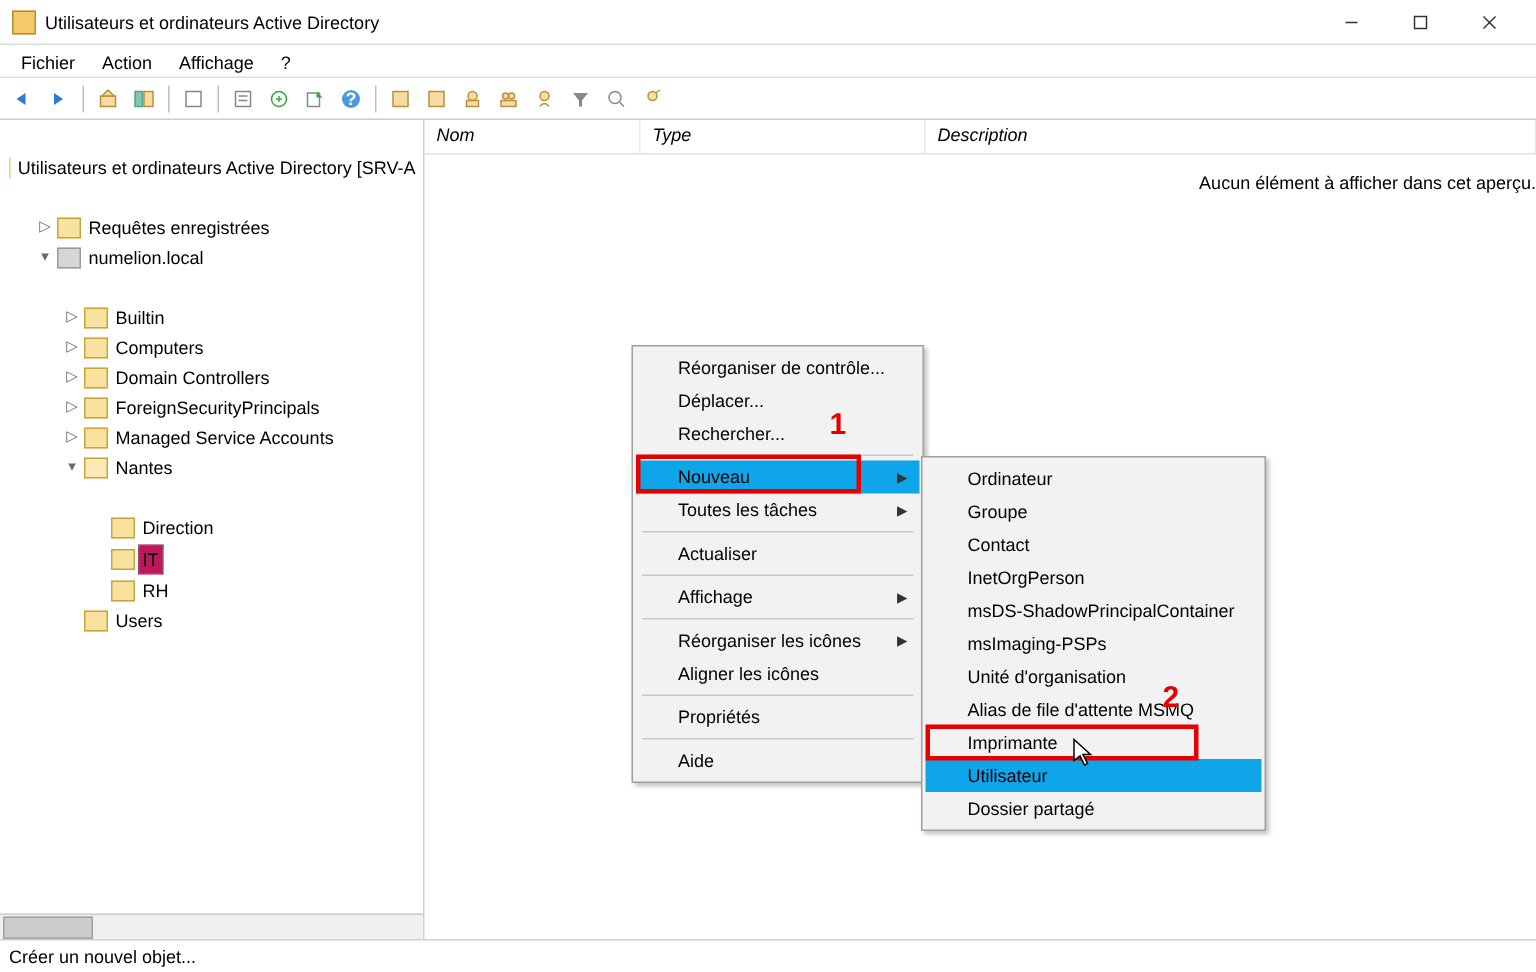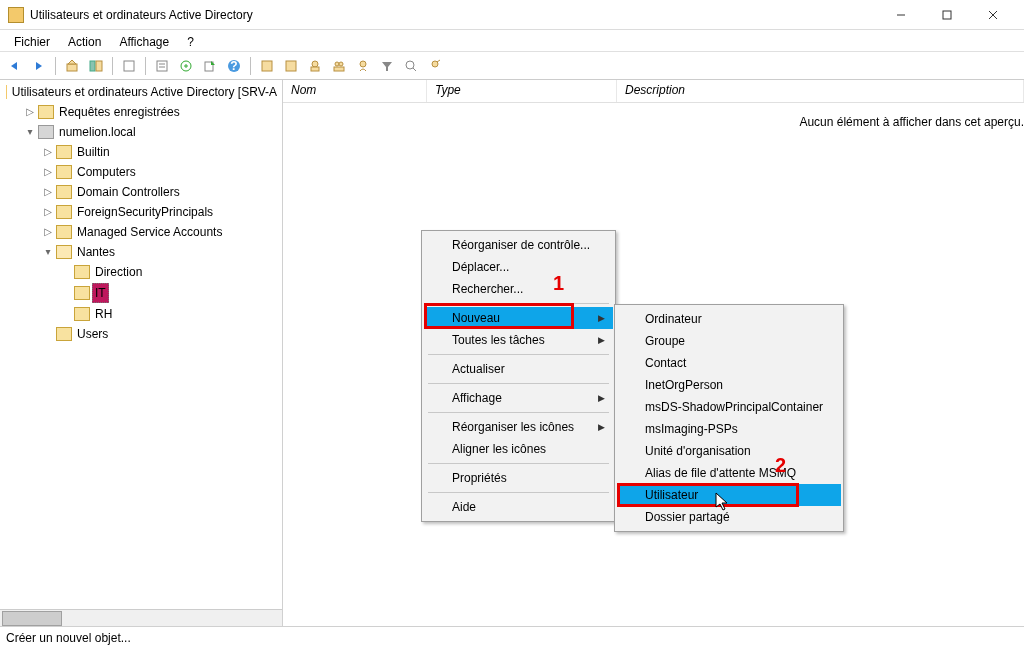--- a/index.html
+++ b/index.html
@@ -25,21 +25,21 @@
 
 .main { flex: 1; display: flex; min-height: 0; }
 .tree-pane { width: 283px; border-right: 1px solid #d0d0d0; overflow: auto; padding: 2px 0 0 4px; position:relative;}
 .list-pane { flex: 1; position: relative; overflow: hidden; }
 .list-header { display: flex; height: 23px; border-bottom: 1px solid #e0e0e0; font-style: italic; }
 .col { padding: 3px 8px; border-right: 1px solid #e8e8e8; }
 .col.c1{width:144px;} .col.c2{width:190px;} .col.c3{flex:1;}
 .empty-msg { text-align: right; color: #000; margin-top: 12px; }
 
 
-.tree ul { list-style: none; padding-left: 18px; }
+.tree ul { list-style: none; padding-left: 18px; margin-top: 20px; }
 .tree > ul { padding-left: 0; }
 .tree li { white-space: nowrap; line-height: 18px; }
 .tw { display: flex; align-items: center; gap: 2px; padding: 1px 2px;}
 .twisty { width: 12px; display:inline-flex; justify-content:center; color:#6a6a6a; font-size:10px; cursor:default;}
 .fi { width: 16px; height: 14px; display: inline-flex; align-items:center; justify-content:center; }
 .fi.folder{ background:#f8e2a0; border:1px solid #c9a43a; }
 .fi.open{ background:#fce9b5; }
 .fi.root{ background:#f3c96b; }
 .fi.container{ background:#d6d6d6; border:1px solid #999;}
 .node-label { padding: 0 3px; }
@@ -390,20 +390,23 @@
     </div>
   <div class="ci">
       <span>msImaging-PSPs</span>
     </div>
   <div class="ci">
       <span>Unité d'organisation</span>
     </div>
   <div class="ci">
       <span>Alias de file d'attente MSMQ</span>
     </div>
+  <div class="ci">
+      <span>Imprimante</span>
+    </div>
   <div class="ci highlight">
       <span>Utilisateur</span>
     </div>
   <div class="ci">
       <span>Dossier partagé</span>
     </div>
 </div>
 
 <div class="redbox rb1"></div>
 <div class="redbox rb2"></div>

